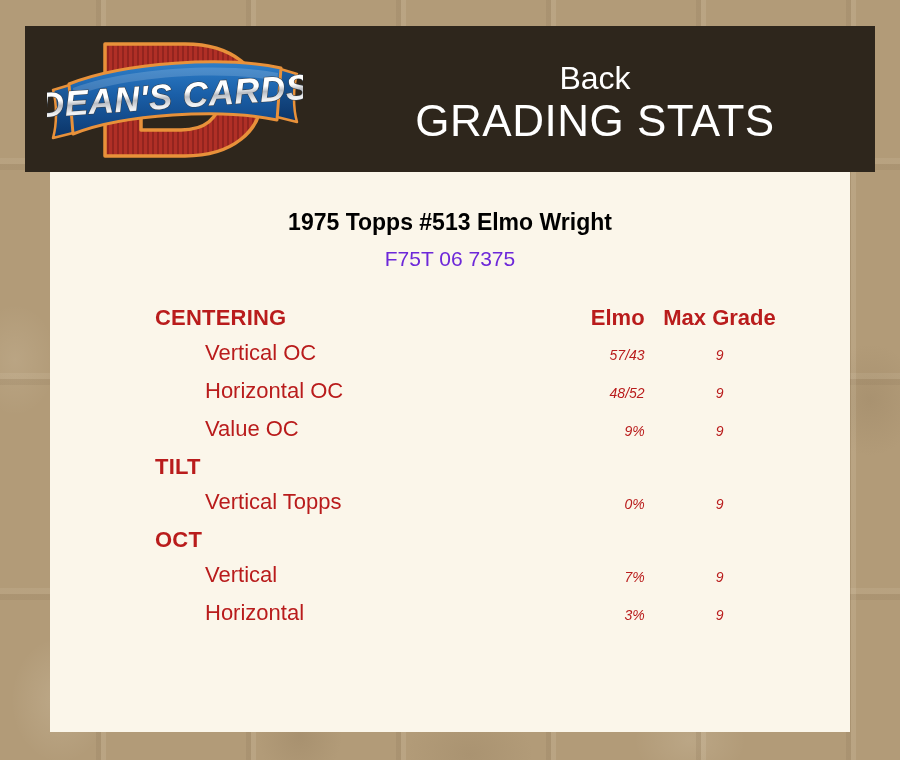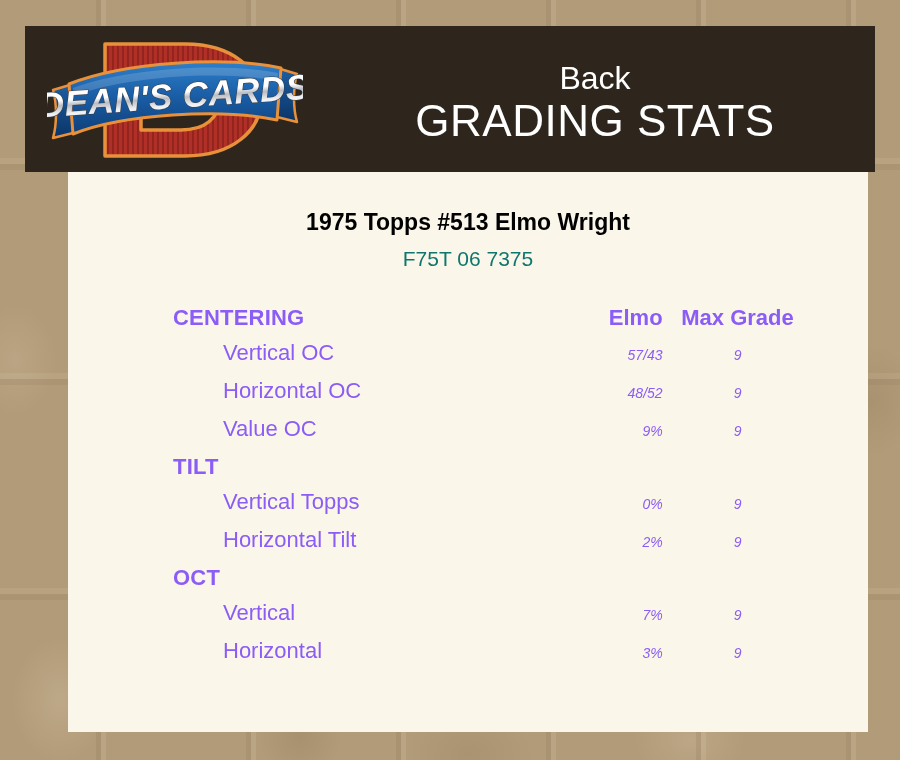--- a/index.html
+++ b/index.html
@@ -100,51 +100,51 @@
     font-size: 32px;
     font-weight: normal;
     line-height: 1.25;
     margin-top: 4px;
     white-space: nowrap;
   }
 
   
   #content-panel {
     position: absolute;
-    left: 68px;
+    left: 50px;
     top: 172px;
     width: 800px;
     height: 560px;
     background-color: #fbf6ea;
   }
 
   #card-title {
     text-align: center;
     color: #000000;
     font-size: 23px;
     font-weight: bold;
     margin-top: 37px;
     line-height: 1.2;
   }
   #card-subtitle {
     text-align: center;
-    color: #0f766e;
+    color: #6d28d9;
     font-size: 21px;
     font-weight: normal;
     margin-top: 9px;
     line-height: 1.2;
   }
 
   
   #stats-table {
     margin: 29px 16px 0 0;
     padding: 0;
     width: 800px;
     border-collapse: collapse;
-    color: #8b5cf6;
+    color: #b91c1c;
   }
   #stats-table td {
     padding: 0;
     vertical-align: baseline;
     line-height: 35px;
     height: 35px;
   }
   .col-label   { width: 355px; padding-left: 105px !important; }
   .col-value   { width: 185px; text-align: right; }
   .col-grade   { width: 180px; text-align: center; }
@@ -271,26 +271,20 @@
         <td class="col-value"></td>
         <td class="col-grade"></td>
         <td class="col-pad"></td>
       </tr>
       <tr class="row-item">
         <td class="col-label">Vertical Topps</td>
         <td class="col-value">0%</td>
         <td class="col-grade">9</td>
         <td class="col-pad"></td>
       </tr>
-      <tr class="row-item">
-        <td class="col-label">Horizontal Tilt</td>
-        <td class="col-value">2%</td>
-        <td class="col-grade">9</td>
-        <td class="col-pad"></td>
-      </tr>
 
       <tr class="row-section">
         <td class="col-label">OCT</td>
         <td class="col-value"></td>
         <td class="col-grade"></td>
         <td class="col-pad"></td>
       </tr>
       <tr class="row-item">
         <td class="col-label">Vertical</td>
         <td class="col-value">7%</td>

